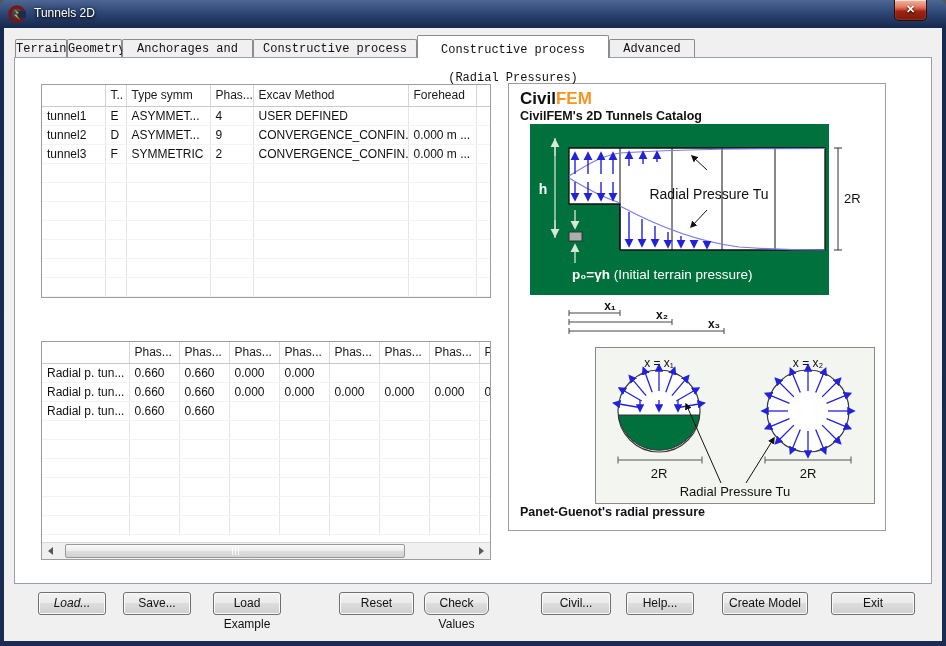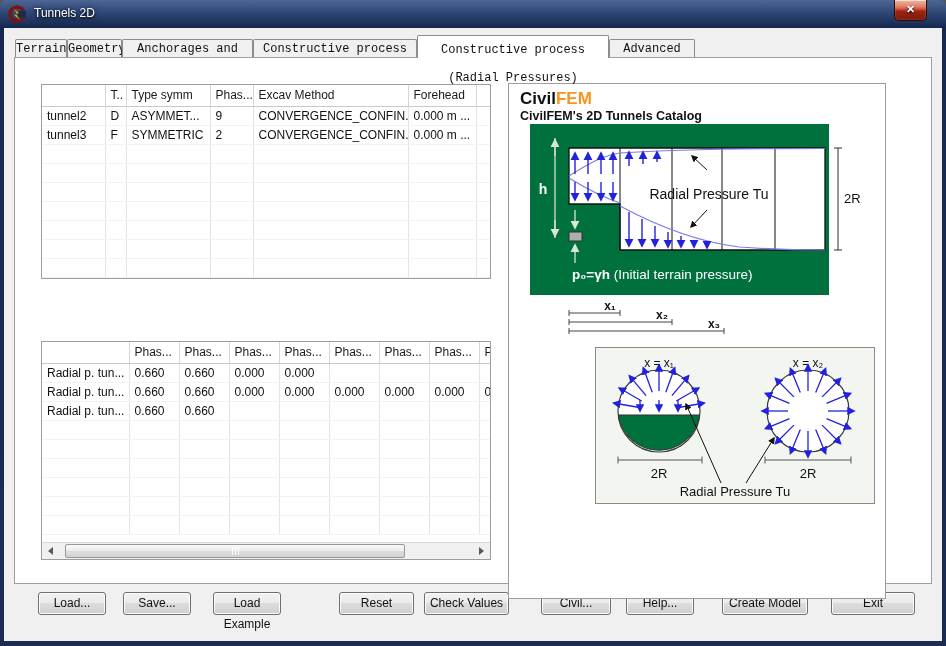--- a/index.html
+++ b/index.html
@@ -51,21 +51,21 @@
   .sb-btn{position:absolute;top:0;width:17px;height:16px;display:flex;align-items:center;justify-content:center;}
   .sb-tri-l{width:0;height:0;border-style:solid;border-width:4px 5px 4px 0;border-color:transparent #5a5a5a transparent transparent;}
   .sb-tri-r{width:0;height:0;border-style:solid;border-width:4px 0 4px 5px;border-color:transparent transparent transparent #5a5a5a;}
   #sb-thumb{
     position:absolute;left:23px;top:1px;width:340px;height:14px;border:1px solid #989898;border-radius:2px;
     background:linear-gradient(180deg,#f9f9f9 0,#ececec 50%,#dedede 51%,#d2d2d2 100%);
     display:flex;align-items:center;justify-content:center;gap:2px;
   }
   #sb-thumb i{display:block;width:1px;height:8px;background:#8f8f8f;border-right:1px solid #fdfdfd;}
   
-  #panel{left:493px;top:25px;width:378px;height:516px;border:1px solid #9d9d9d;background:#fff;}
+  #panel{left:493px;top:25px;width:378px;height:448px;border:1px solid #9d9d9d;background:#fff;}
   #brand{left:11px;top:5px;font-size:17px;font-weight:bold;letter-spacing:0;}
   #brand .fem{color:#f7941d;}
   #subtitle{left:11px;top:25px;font-size:12.5px;font-weight:bold;}
   #caption{left:11px;top:421px;font-size:12.5px;font-weight:bold;}
   svg text{font-family:"Liberation Sans",sans-serif;}
   
   .btn{
     position:absolute;top:564px;height:23px;border:1px solid #707070;border-radius:3px;
     background:linear-gradient(180deg,#f2f2f2 0,#ebebeb 45%,#dddddd 50%,#cfcfcf 100%);
     text-align:center;line-height:21px;font-size:12px;color:#111;
@@ -116,20 +116,29 @@
               <th></th>
               <th>T..</th>
               <th>Type symm</th>
               <th>Phas...</th>
               <th>Excav Method</th>
               <th>Forehead</th>
               <th></th>
             </tr>
           </thead>
           <tbody>
+            <tr>
+              <td>tunnel1</td>
+              <td class="dim">E</td>
+              <td class="dim">ASYMMET...</td>
+              <td class="dim">4</td>
+              <td>USER DEFINED</td>
+              <td></td>
+                <td></td>
+            </tr>
             <tr>
               <td>tunnel2</td>
               <td class="dim">D</td>
               <td class="dim">ASYMMET...</td>
               <td class="dim">9</td>
               <td>CONVERGENCE_CONFIN...</td>
               <td>0.000 m ...</td>
                 <td></td>
             </tr>
             <tr>
@@ -503,28 +512,29 @@
           </g>
           <text x="64" y="131" font-size="13" fill="#111" text-anchor="middle">2R</text>
           <text x="213" y="131" font-size="13" fill="#111" text-anchor="middle">2R</text>
           <text x="140" y="149" font-size="13" fill="#111" text-anchor="middle">Radial Pressure Tu</text>
           <g stroke="#111" stroke-width="1">
             <line x1="126" y1="136" x2="91" y2="57" marker-end="url(#mk2)"></line>
             <line x1="151" y1="136" x2="179" y2="91" marker-end="url(#mk2)"></line>
           </g>
         </svg>
 
+        <div id="caption" class="abs">Panet-Guenot's radial pressure</div>
       </div>
 
     </div>
 
-    <div class="btn" style="left:34px;width:68px;">Load...</div>
+    <div class="btn" style="left:34px;width:68px;font-style:italic;">Load...</div>
     <div class="btn" style="left:119px;width:68px;">Save...</div>
     <div class="btn" style="left:209px;width:68px;">Load Example</div>
     <div class="btn" style="left:335px;width:75px;">Reset</div>
-    <div class="btn" style="left:420px;width:85px;">Check Values</div>
+    <div class="btn" style="left:420px;width:65px;border-radius:6px;">Check Values</div>
     <div class="btn" style="left:537px;width:70px;">Civil...</div>
     <div class="btn" style="left:622px;width:68px;">Help...</div>
     <div class="btn" style="left:718px;width:86px;">Create Model</div>
     <div class="btn" style="left:827px;width:84px;">Exit</div>
 
   </div>
 </div>
 
 </body></html>

